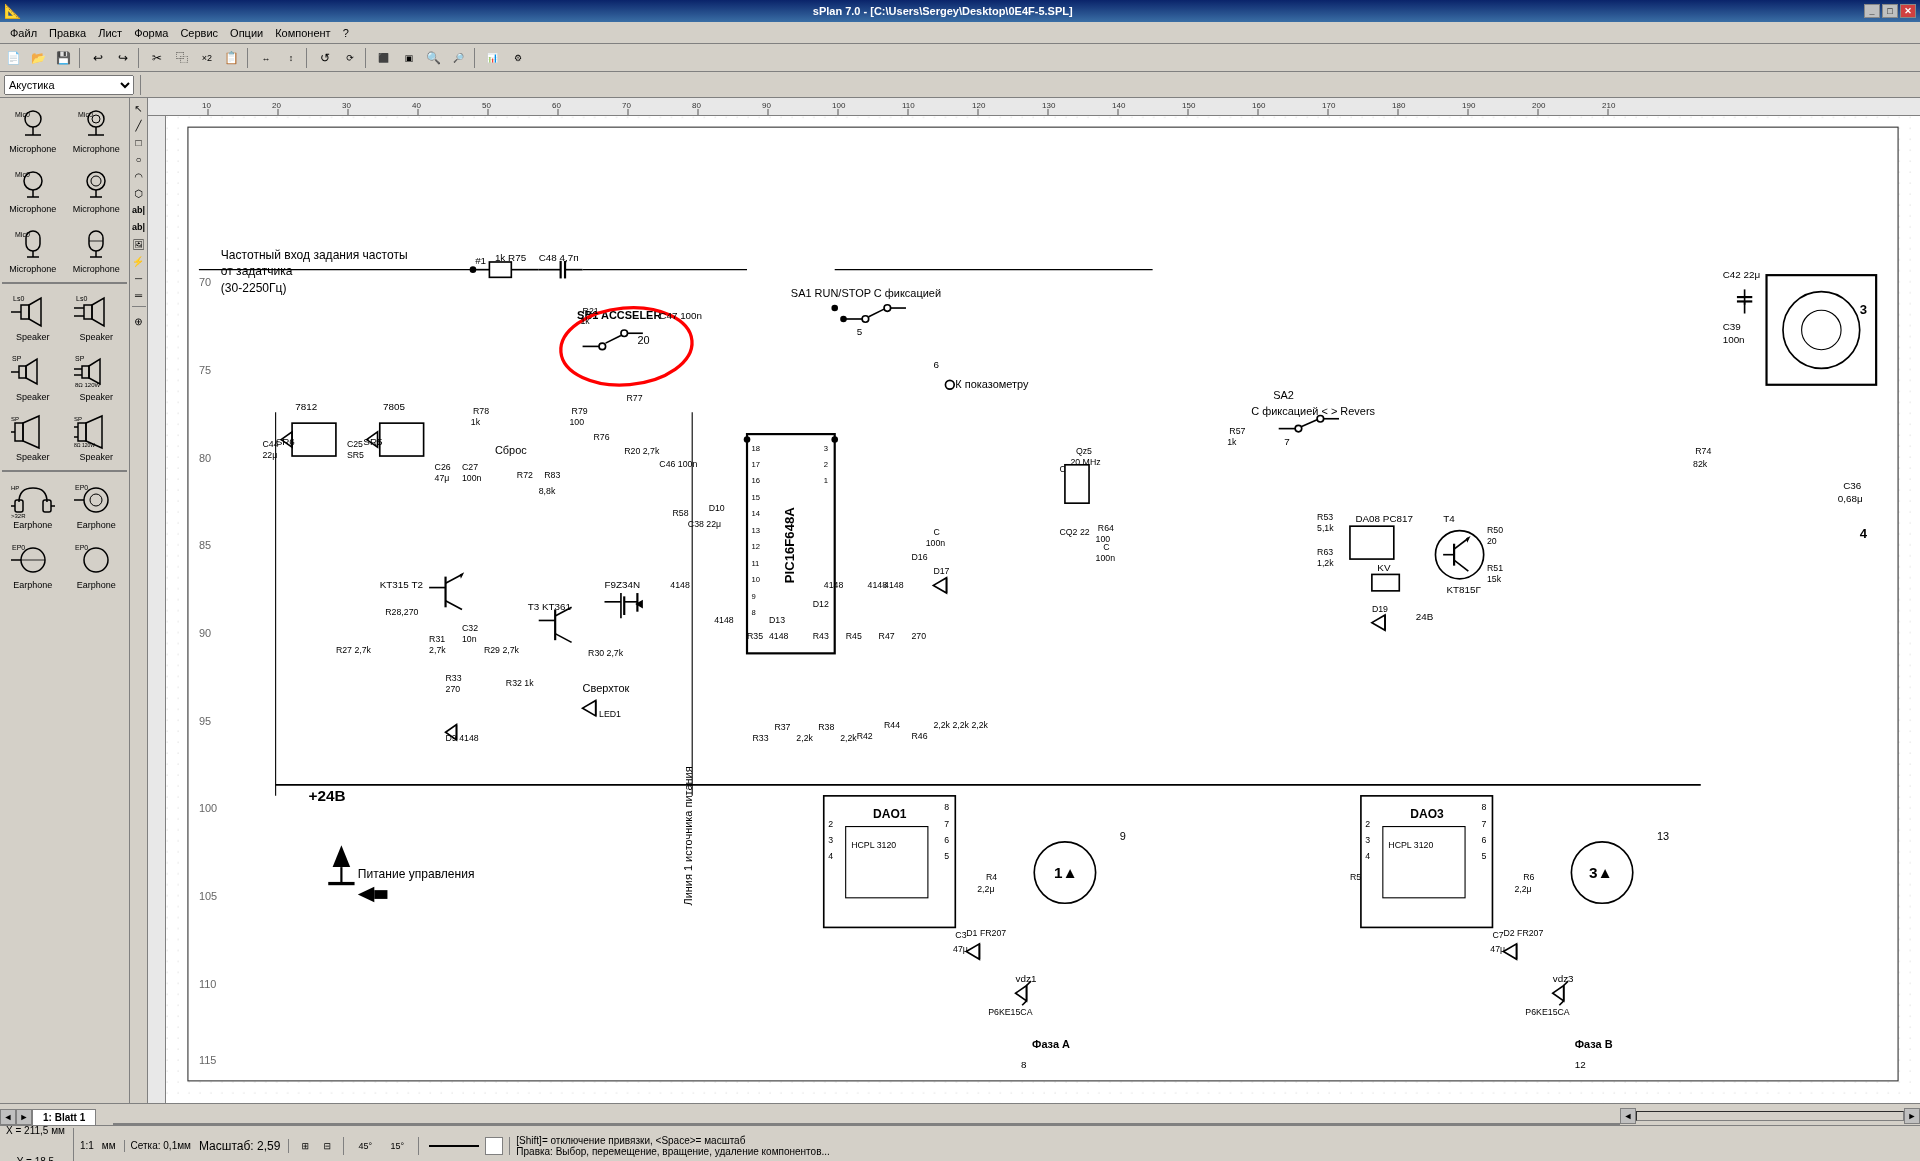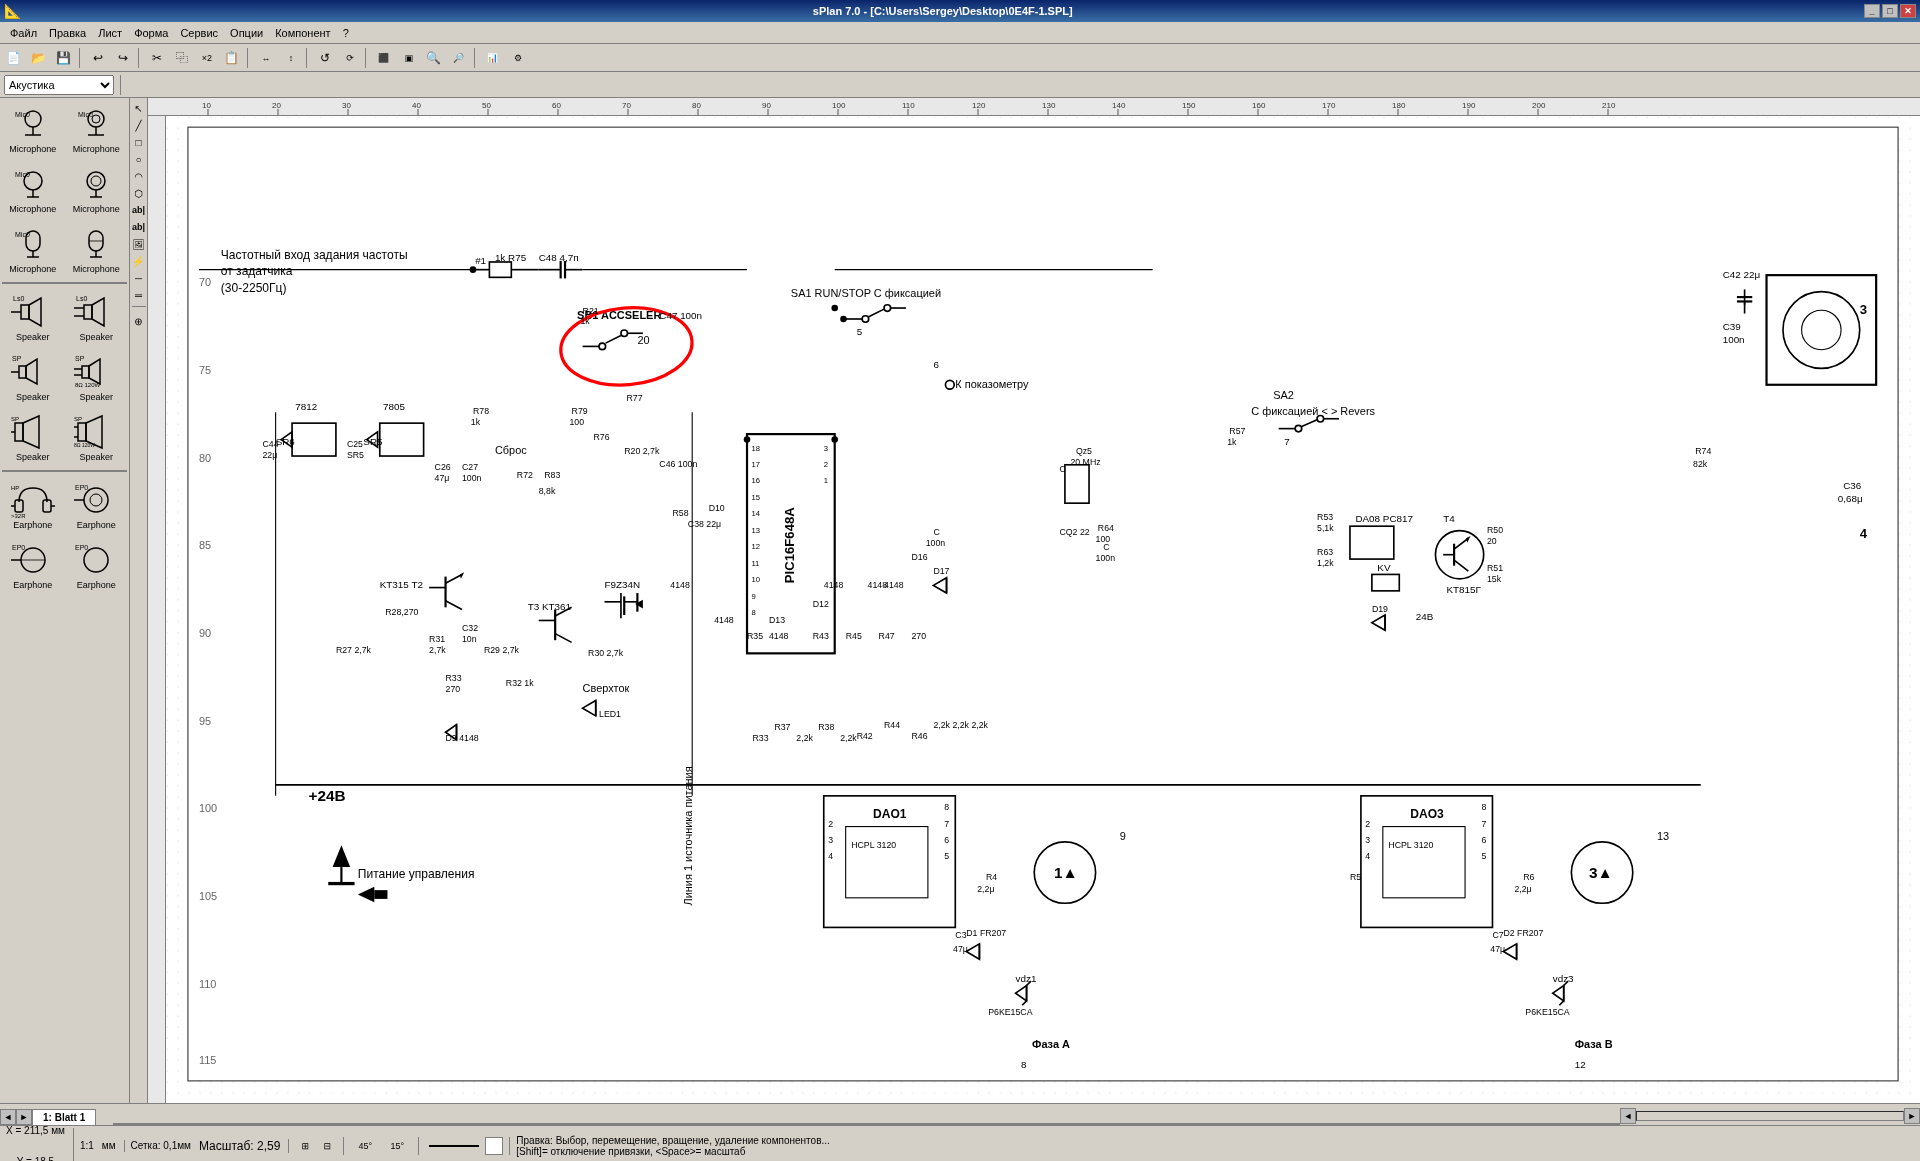--- a/index.html
+++ b/index.html
@@ -68,21 +68,21 @@
     #toolbar2 {
       height: 26px;
       background: #d4d0c8;
       display: flex;
       align-items: center;
       border-bottom: 1px solid #808080;
       padding: 0 4px;
       gap: 4px;
     }
     #component-select {
-      width: 110px;
+      width: 130px;
       height: 20px;
       font-size: 11px;
     }
 
     
     #main-area {
       display: flex;
       height: calc(1161px - 22px - 22px - 28px - 26px - 22px - 22px);
       
     }
@@ -219,21 +219,21 @@
     .bottom-bar {
       display: flex;
       flex-direction: column;
     }
   </style>
 </head>
 <body>
 
 <div id="titlebar">
   <span style="font-size:14px;">📐</span>
-  <span id="titlebar-title-text">sPlan 7.0 - [C:\Users\Sergey\Desktop\0E4F-1.SPL]</span>
+  <span id="titlebar-title-text">sPlan 7.0 - [C:\Users\Sergey\Desktop\0E4F-5.SPL]</span>
   <div id="titlebar-controls">
     <div class="title-btn">_</div>
     <div class="title-btn">□</div>
     <div class="title-btn close">✕</div>
   </div>
 </div>
 
 <div id="menubar">
   <div class="menu-item">Файл</div>
   <div class="menu-item">Правка</div>
@@ -1026,17 +1026,17 @@
       <div class="tb-btn" style="width:30px; height:18px; font-size:9px;">
         <span>15°</span>
       </div>
     </div>
 
     <div style="display:flex; gap:2px; align-items:center; border-right:1px solid #808080; padding-right:6px;">
       <div style="width:50px; height:2px; background:black; margin:0 4px;"></div>
       <div style="width:18px; height:18px; border:1px solid #808080; background:white;"></div>
     </div>
     <div style="flex:1;">
+      <div style="font-size:10px;">[Shift]= отключение привязки, &lt;Space&gt;= масштаб</div>
       <div style="font-size:10px;">Правка: Выбор, перемещение, вращение, удаление компонентов...</div>
-      <div style="font-size:10px;">[Shift]= отключение привязки, &lt;Space&gt;= масштаб</div>
     </div>
   </div>
 </div>
 
 </body></html>

